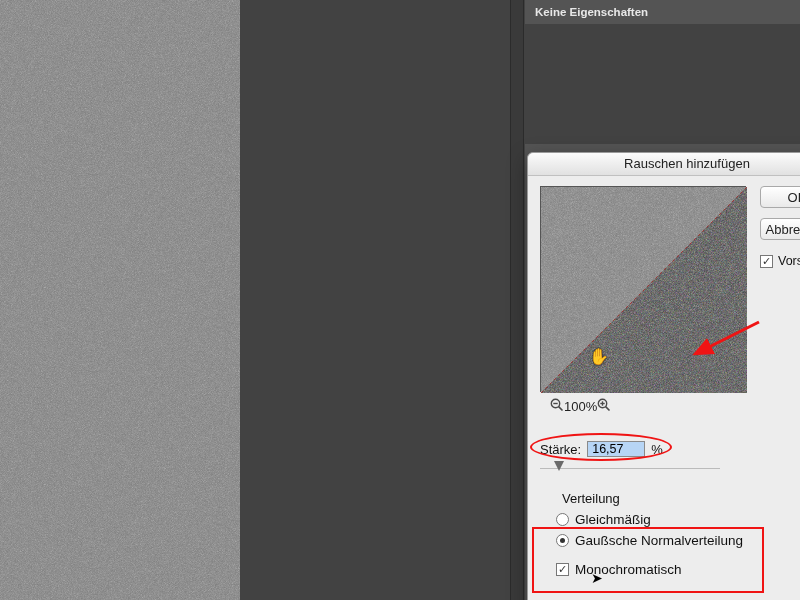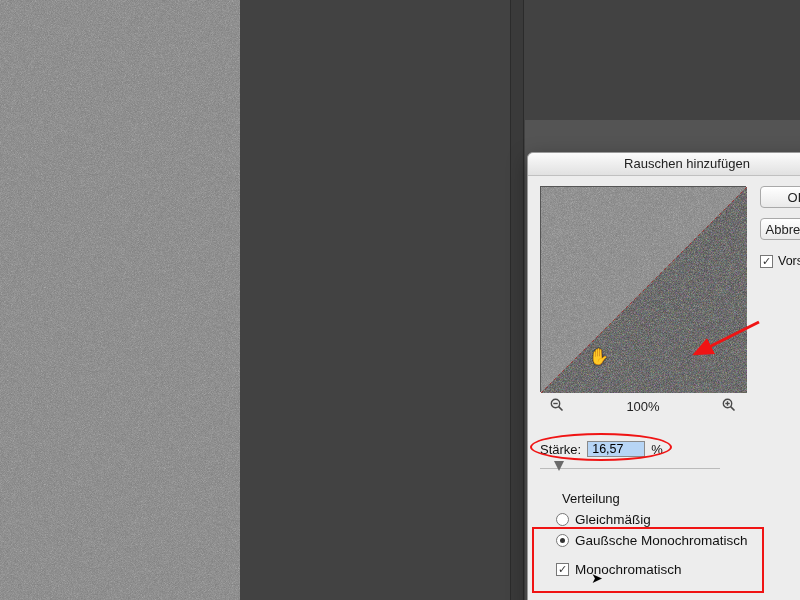--- a/index.html
+++ b/index.html
@@ -98,21 +98,20 @@
     display: flex;
     align-items: center;
     gap: 5px;
     margin-top: 4px;
     font-size: 12.5px;
     color: #111;
   }
   .zoom-row {
     display: flex;
     align-items: center;
-    justify-content: space-between;
     width: 206px;
     margin-top: 6px;
     padding: 0 10px;
     color: #222;
     font-size: 13px;
   }
   .mag {
     font-size: 14px;
     color: #4a4a4a;
     cursor: pointer;
@@ -235,20 +234,21 @@
         <feTurbulence type="fractalNoise" baseFrequency="1.3" numOctaves="2" stitchTiles="stitch"></feTurbulence>
         <feColorMatrix type="saturate" values="0"></feColorMatrix>
       </filter>
     <rect width="240" height="600" filter="url(#n1)" opacity="0.55"></rect>
   </svg>
 </div>
 
 <div class="vscroll"></div>
 
 <div class="right-panel">
+  <div class="panel-header">Keine Eigenschaften</div>
   <div class="panel-body"></div>
 </div>
 
 <div class="dialog">
   <div class="dialog-title">Rauschen hinzufügen</div>
   <div class="dialog-body">
     <div class="preview-row">
       <div class="preview">
         <svg width="206" height="206" preserveAspectRatio="none" viewBox="0 0 206 206" style="position:absolute;inset:0">
           <defs>
@@ -315,21 +315,21 @@
       <div class="slider-thumb" style="left:14px;"></div>
     </div>
 
     <div class="group-label">Verteilung</div>
     <label class="radio-row">
       <span class="radio"></span>
       <span>Gleichmäßig</span>
     </label>
     <label class="radio-row">
       <span class="radio checked"></span>
-      <span>Gaußsche Monochromatisch</span>
+      <span>Gaußsche Normalverteilung</span>
     </label>
 
     <label class="check-row2">
       <span class="checkbox checked"></span>
       <span>Monochromatisch</span>
     </label>
 
     <span class="cursor-arrow" style="left:63px; top:394px;">➤</span>
   </div>
 </div>

